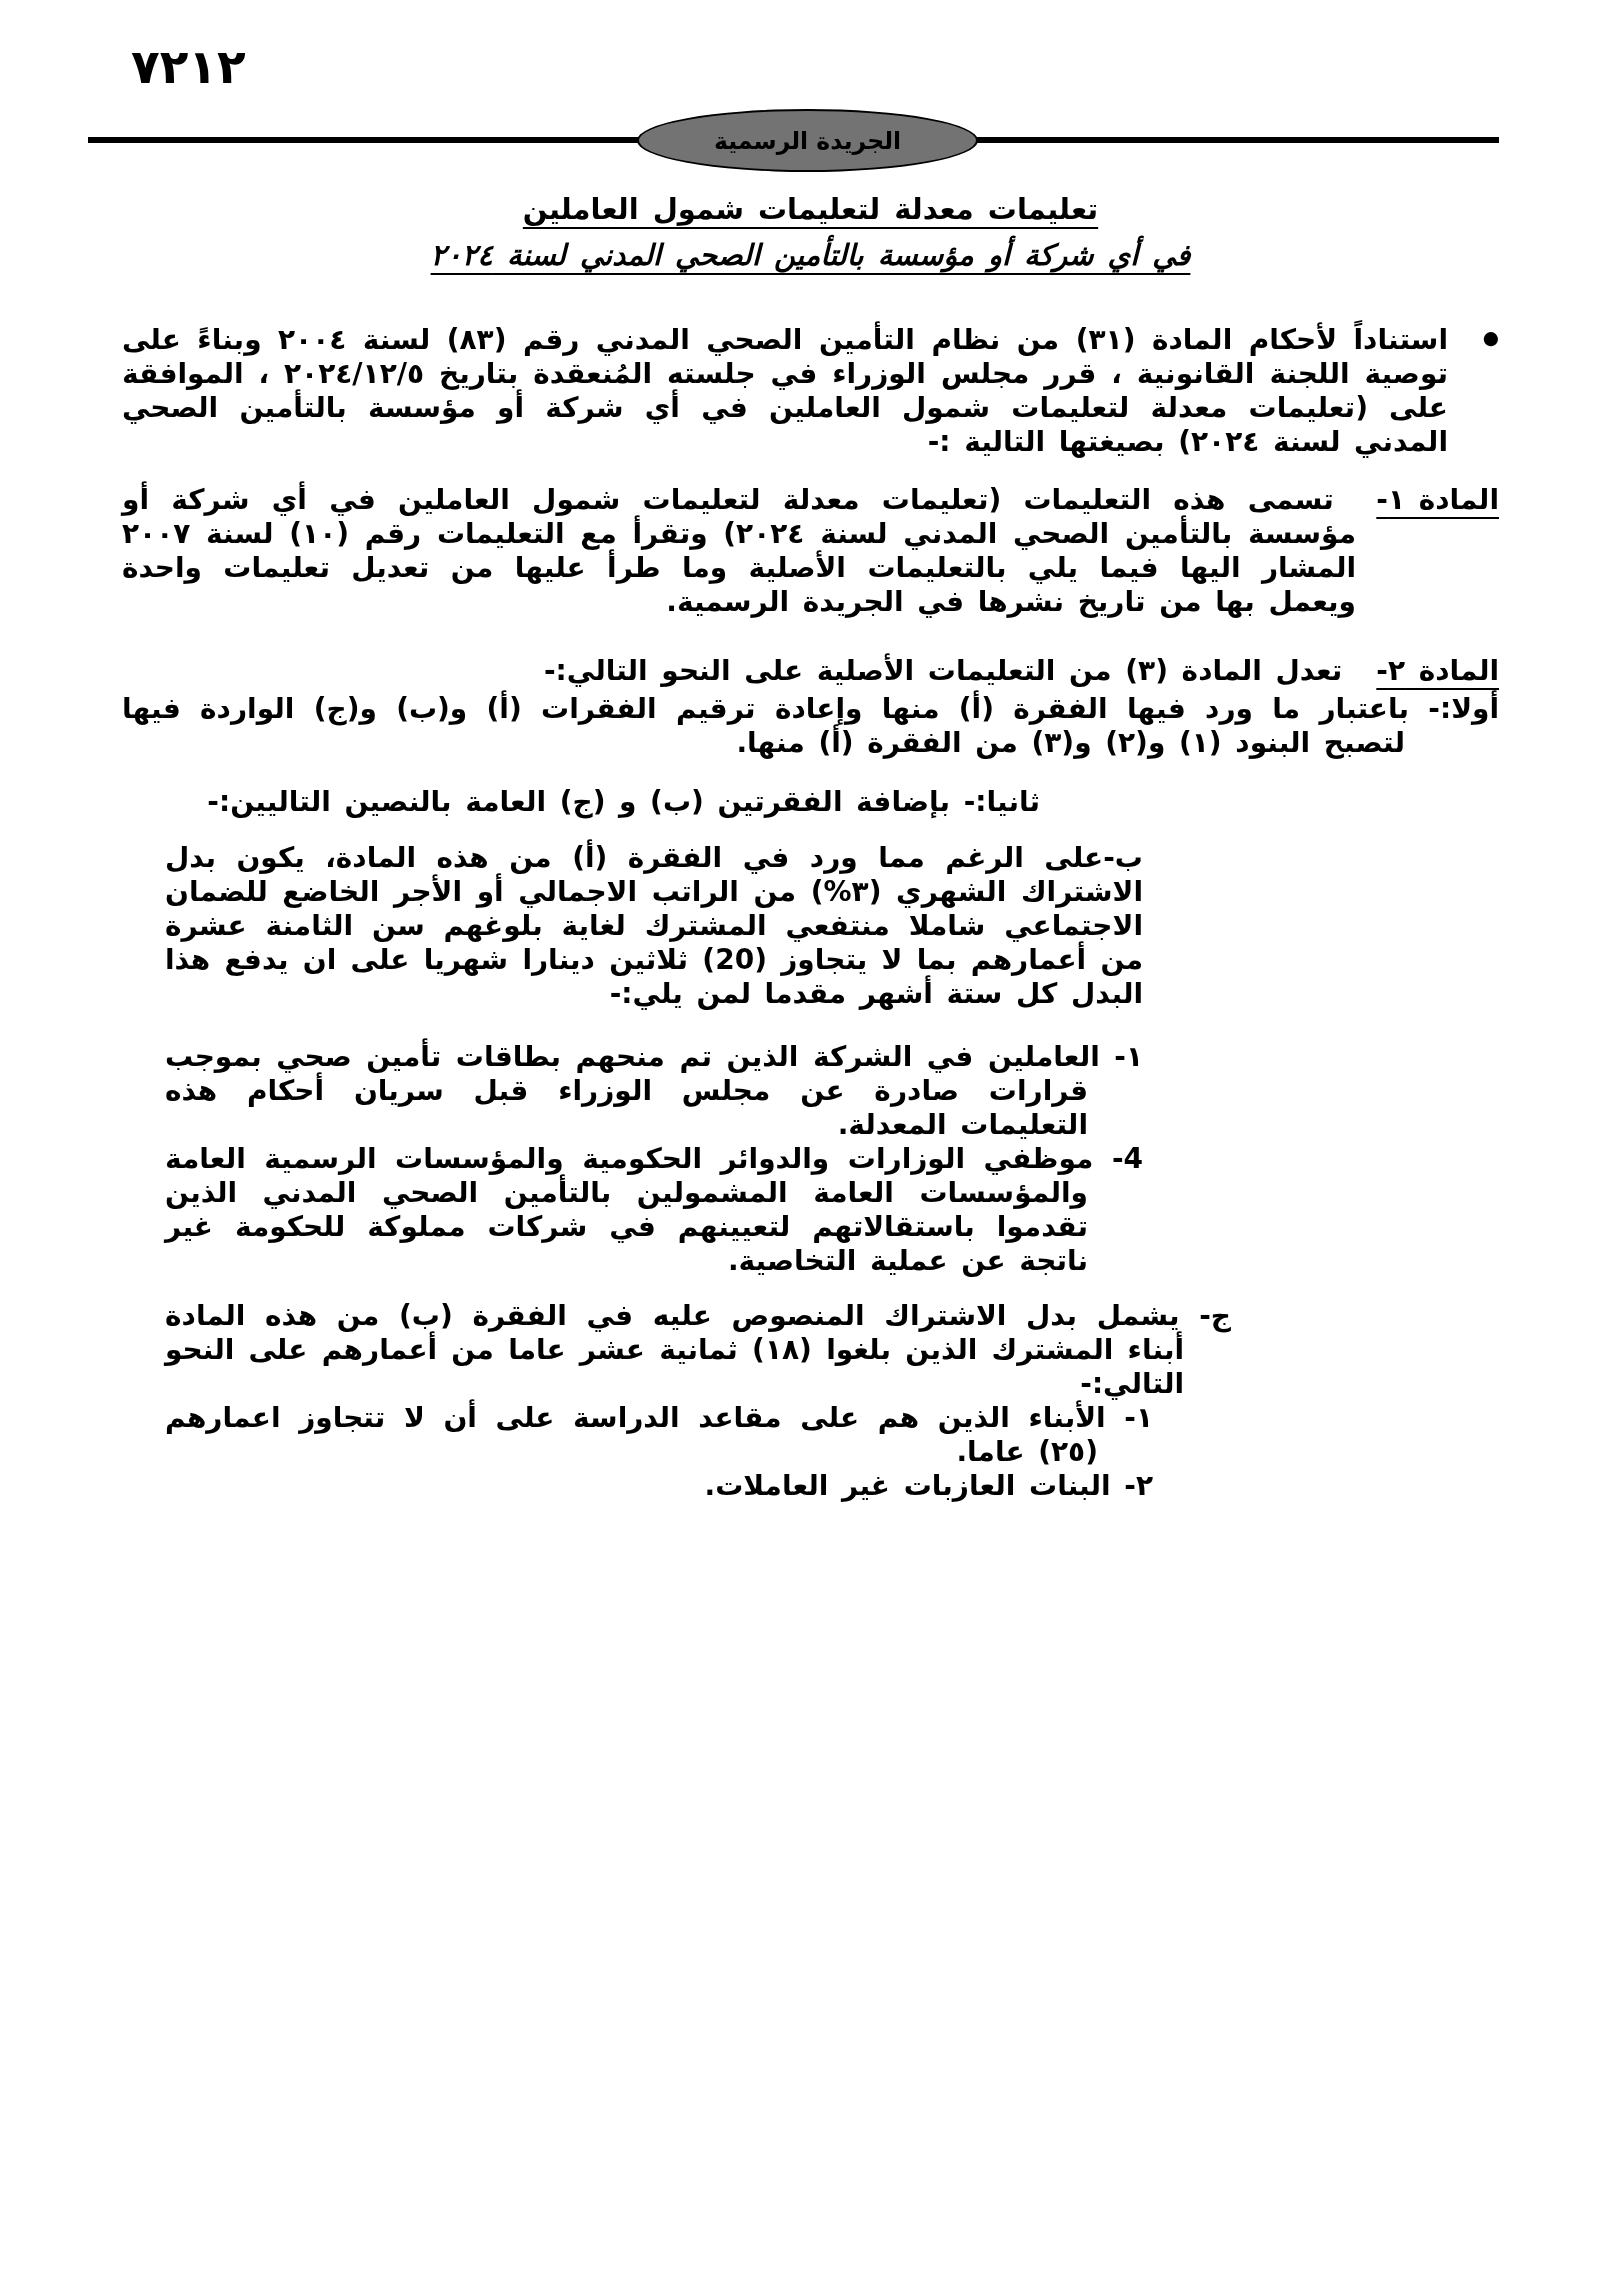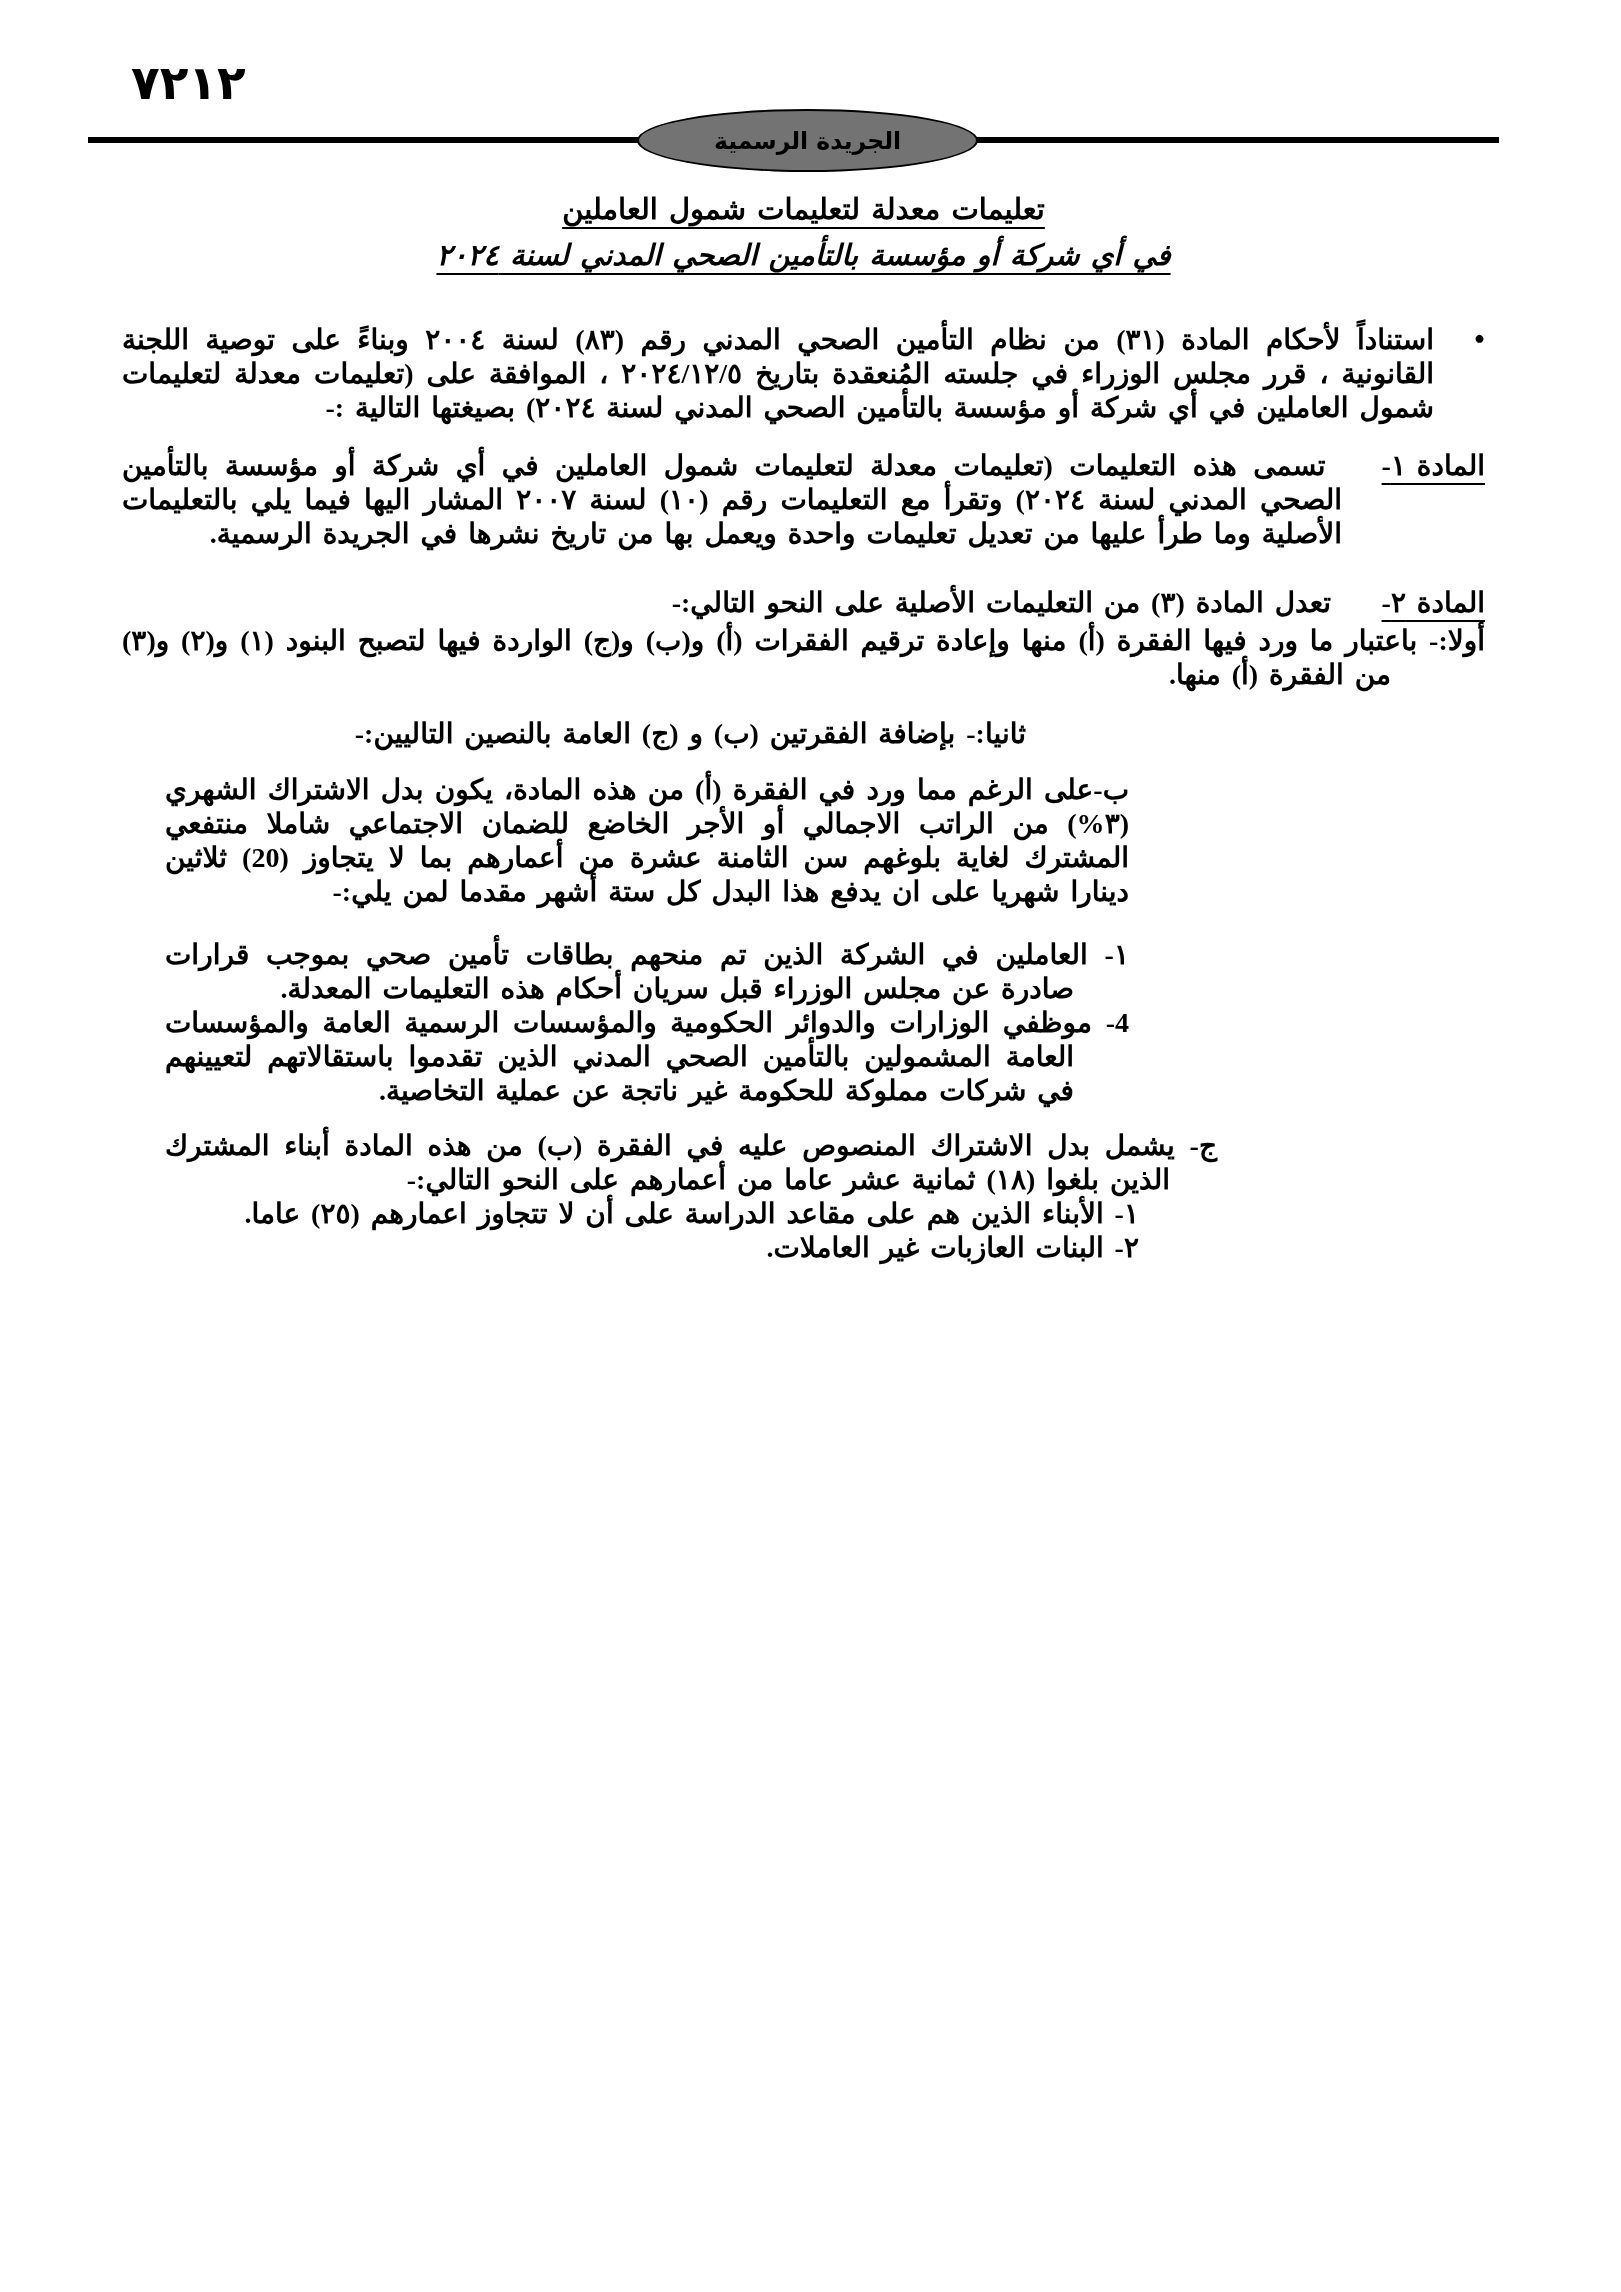--- a/index.html
+++ b/index.html
@@ -13,21 +13,21 @@
     background: #ffffff;
     color: #000000;
     direction: rtl;
     font-weight: 700;
     overflow: hidden;
   }
 
   
   .page-number {
     position: absolute;
-    top: 55px;
+    top: 39px;
     left: 131px;
     font-size: 47px;
     letter-spacing: 8.8px;
     direction: ltr;
   }
 
   
   .header-rule {
     position: absolute;
     top: 137px;
@@ -49,27 +49,26 @@
     align-items: center;
     justify-content: center;
     z-index: 2;
   }
   .gazette-oval .oval-label { font-size: 23.5px; }
 
   
   .content {
     position: absolute;
     top: 186px;
-    right: 136px;
+    right: 122px;
     left: 122px;
     font-size: 28px;
     line-height: 34px;
     text-align: justify;
     word-spacing: 3.9px;
-    font-family: Liberation Serif, serif;
   }
 
   .doc-title { text-align: center; line-height: 46px; margin-bottom: 43px; }
   .title-l1, .title-l2 {
     font-size: 29px;
     text-decoration: underline;
     text-decoration-thickness: 2px;
     text-underline-offset: 7.8px;
   }
   .title-l2 { font-style: italic; }

